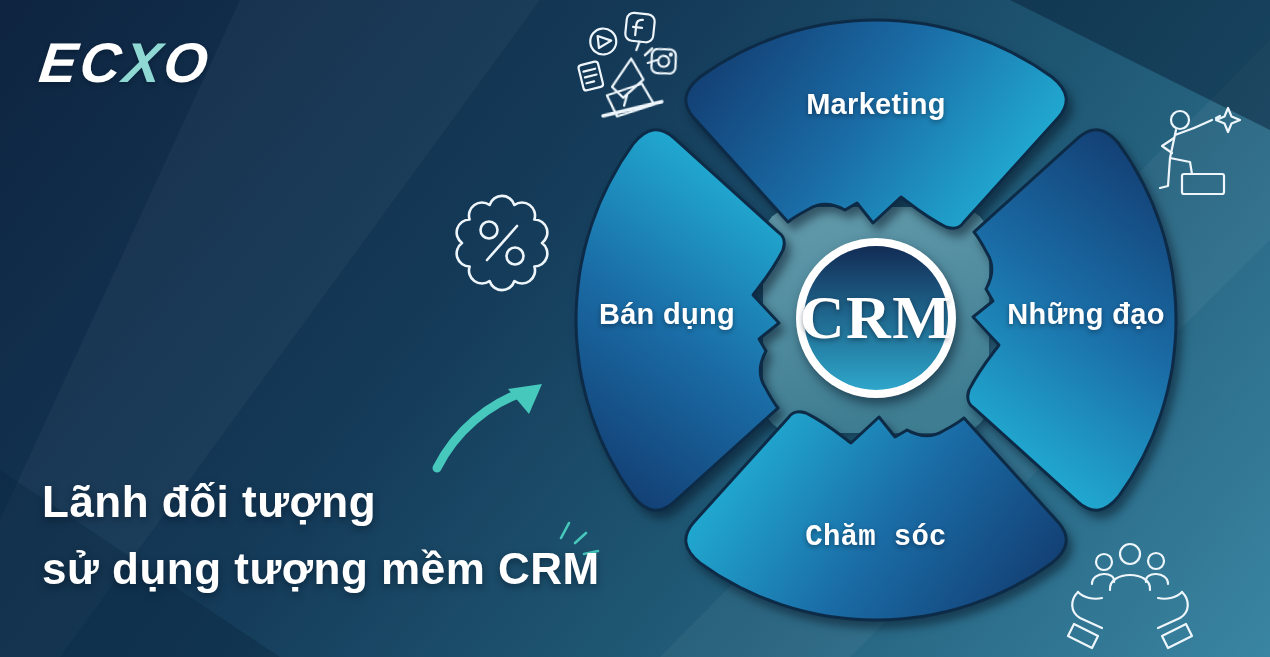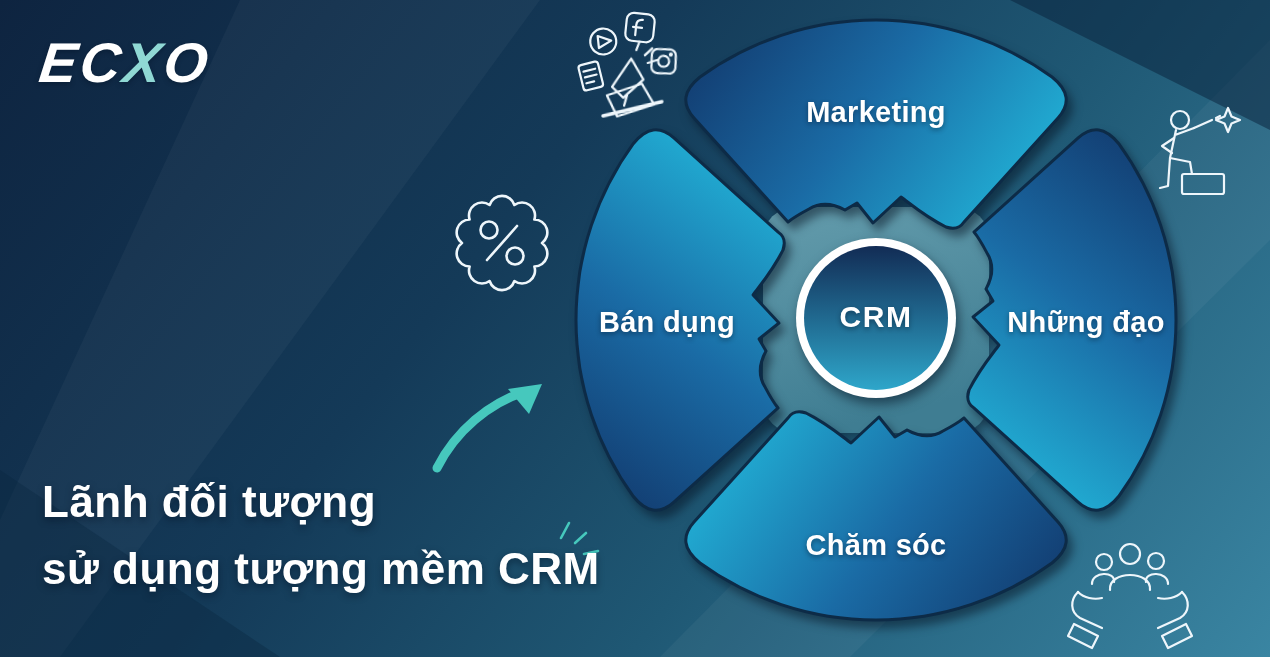--- a/index.html
+++ b/index.html
@@ -7,23 +7,23 @@
     position:relative;width:1270px;height:657px;overflow:hidden;
     background:linear-gradient(128deg,#0e2440 0%,#143a58 38%,#1f5874 64%,#3a85a2 100%);
     font-family:"Liberation Sans",sans-serif;
   }
   svg.layer{position:absolute;left:0;top:0;}
   .label{
     position:absolute;transform:translate(-50%,-50%);
     color:#ffffff;font-weight:bold;white-space:nowrap;
     text-shadow:0 2px 5px rgba(2,18,35,.45);
   }
-  .seg-label{font-size:29px;letter-spacing:.3px;margin-top:8px;}
-  .crm-label{font-size:30px;letter-spacing:1.5px;}
-  .care-label{text-align:center;line-height:33px;white-space:normal;width:260px;}
+  .seg-label{font-size:29px;letter-spacing:.3px;}
+  .crm-label{font-size:62px;letter-spacing:1.5px;font-family:Liberation Serif, serif;}
+  .care-label{text-align:center;line-height:33px;white-space:normal;width:260px;font-family:Liberation Mono, monospace;}
   .heading{
     position:absolute;left:42px;top:468px;color:#fff;font-weight:bold;
     font-size:44px;line-height:67px;letter-spacing:.5px;
     text-shadow:0 3px 7px rgba(2,18,35,.5);
   }
   .logo{
     position:absolute;left:40px;top:30px;color:#fff;font-weight:bold;font-style:italic;
     font-size:56px;letter-spacing:3px;transform:skewX(-7deg);
     text-shadow:0 2px 5px rgba(2,18,35,.4);
   }

